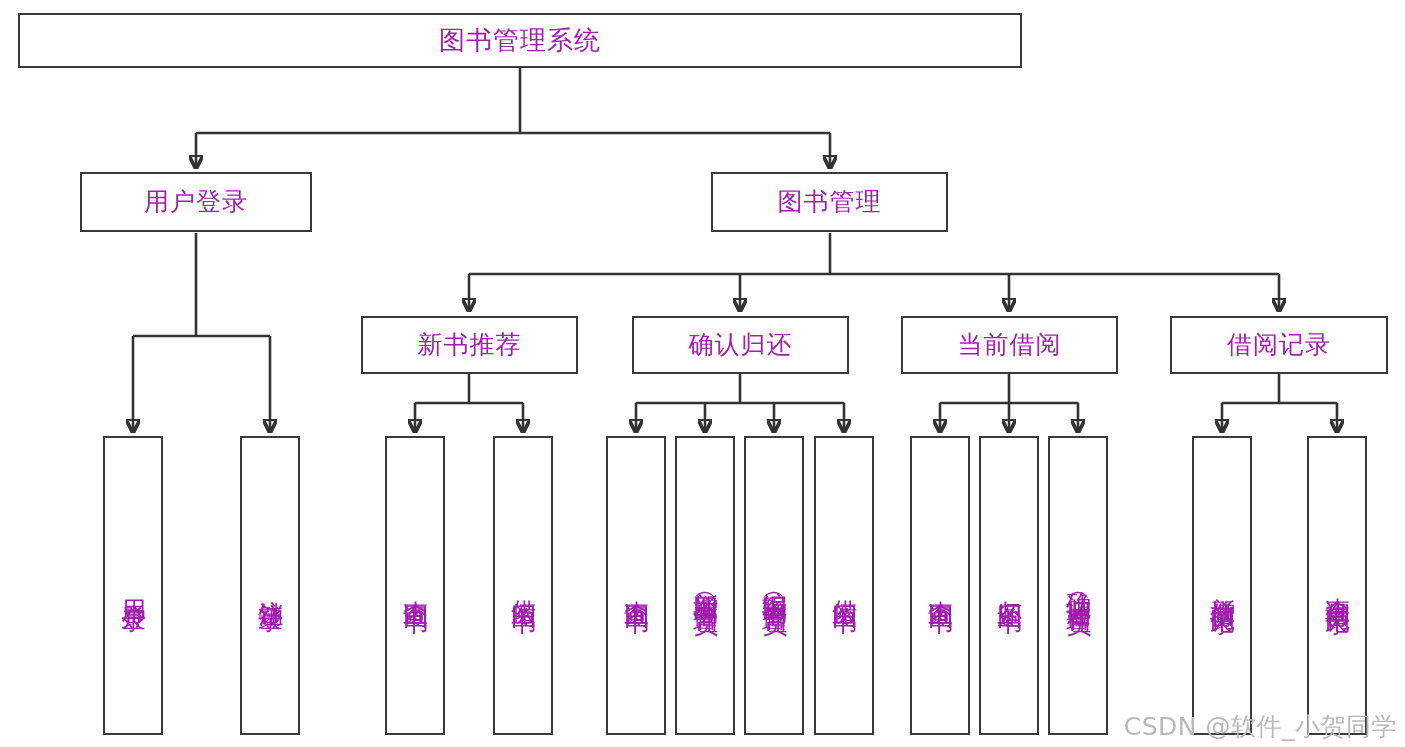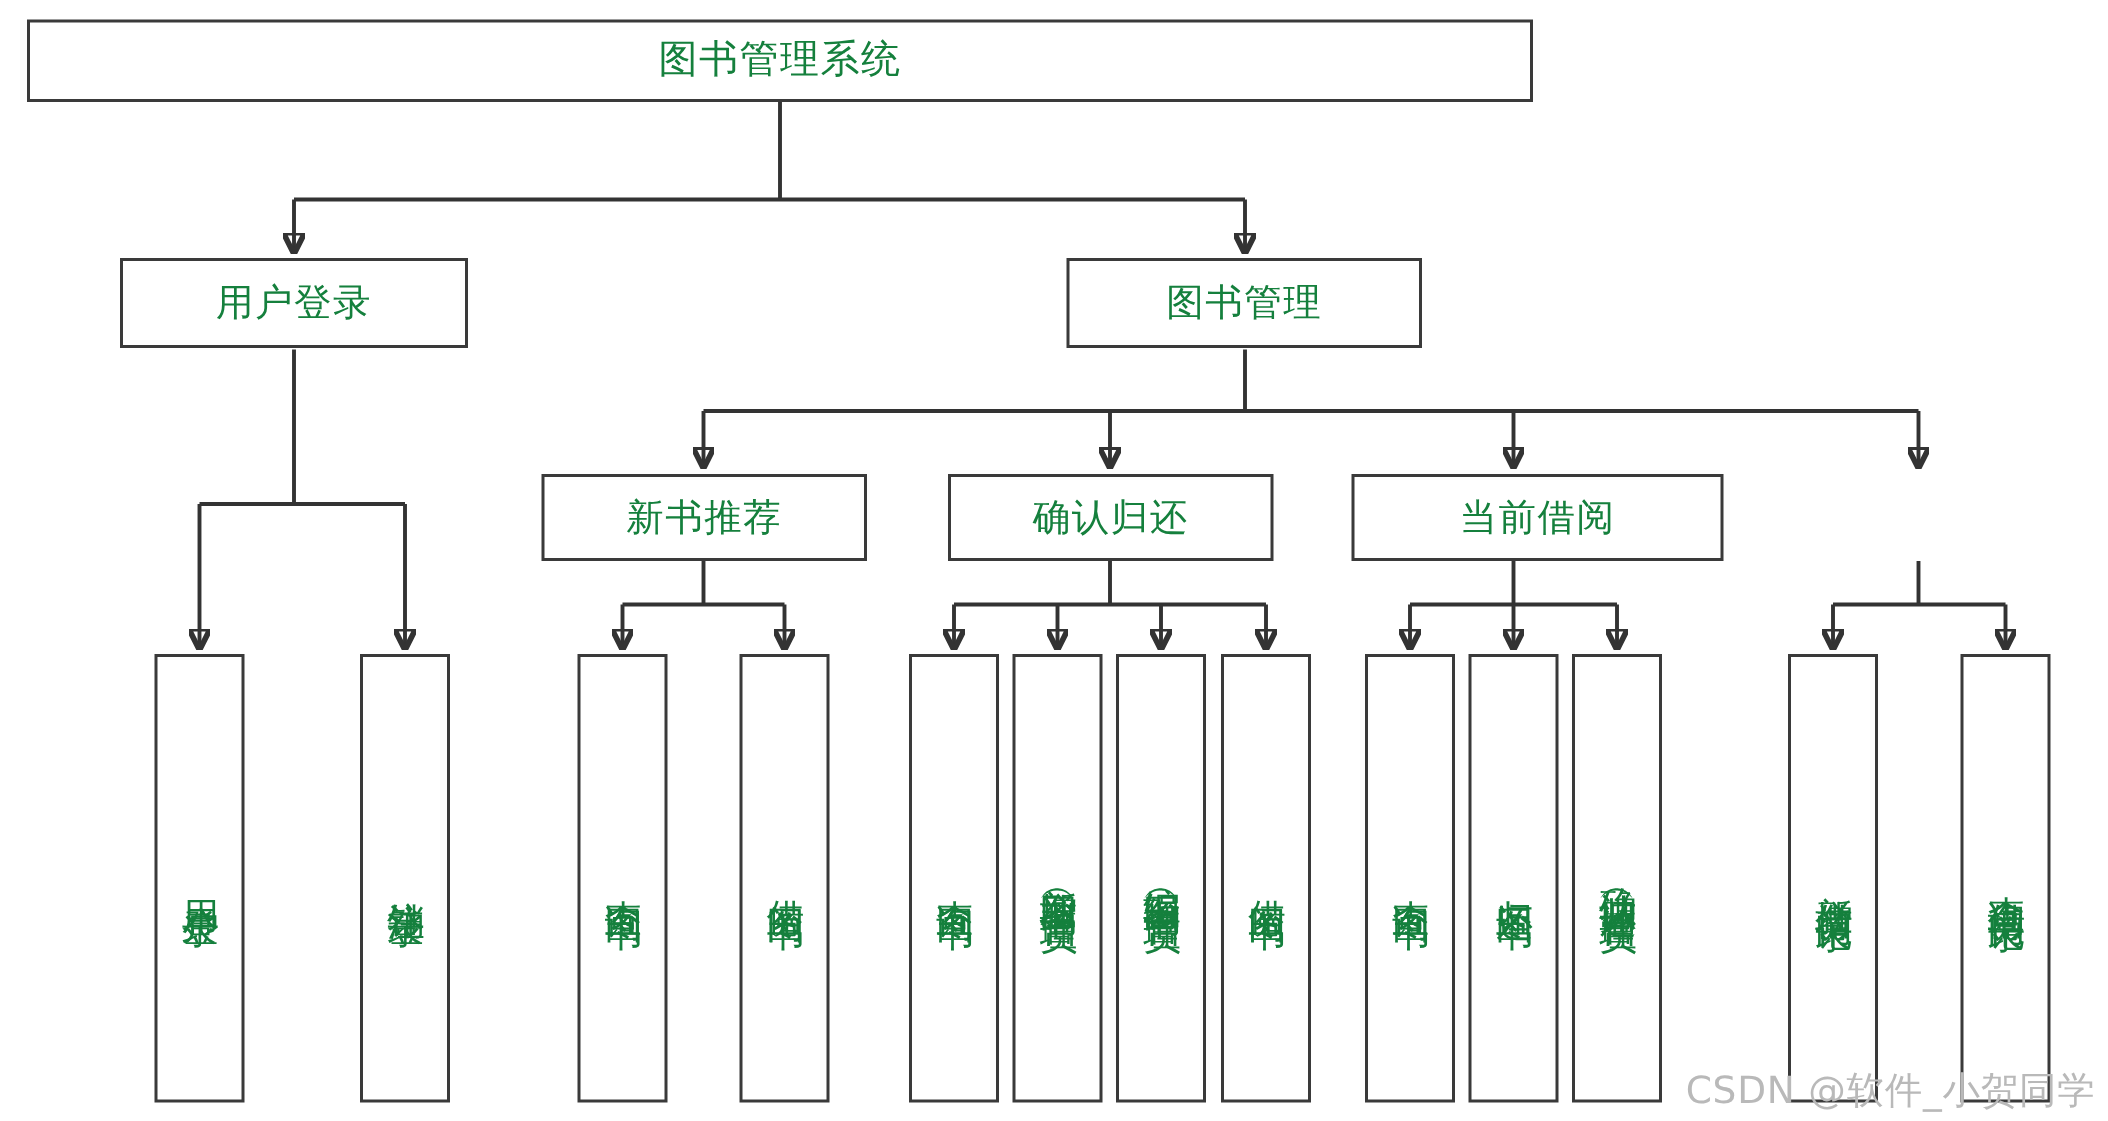--- a/index.html
+++ b/index.html
@@ -20,21 +20,21 @@
     overflow: hidden;
   }
   .node {
     position: absolute;
     box-sizing: border-box;
     border: 2.5px solid #3a3a3a;
     background: #ffffff;
     display: flex;
     align-items: center;
     justify-content: center;
-    color: #15803d;
+    color: #a21caf;
     line-height: 1.05;
     text-align: center;
   }
   .node.horiz {
     font-size: 25px;
     letter-spacing: 1px;
   }
   .node.vert {
     writing-mode: vertical-rl;
     text-orientation: upright;
@@ -128,22 +128,23 @@
   <div class="node horiz root" style="left:18px; top:13px; width:1004px; height:55px;">图书管理系统</div>
 
   <div class="node horiz" style="left:80px; top:172px; width:232px; height:60px;">用户登录</div>
 
   <div class="node horiz" style="left:711px; top:172px; width:237px; height:60px;">图书管理</div>
 
   <div class="node horiz" style="left:361px; top:316px; width:217px; height:58px;">新书推荐</div>
 
   <div class="node horiz" style="left:632px; top:316px; width:217px; height:58px;">确认归还</div>
 
-  <div class="node horiz" style="left:901px; top:316px; width:248px; height:58px;">当前借阅</div>
+  <div class="node horiz" style="left:901px; top:316px; width:217px; height:58px;">当前借阅</div>
 
+  <div class="node horiz" style="left:1170px; top:316px; width:218px; height:58px;">借阅记录</div>
 
   <div class="node vert" style="left:103px; top:436px; width:60px; height:299px;">用户登录</div>
 
   <div class="node vert" style="left:240px; top:436px; width:60px; height:299px;">注销登录</div>
 
   <div class="node vert" style="left:385px; top:436px; width:60px; height:299px;">查询图书</div>
 
   <div class="node vert" style="left:493px; top:436px; width:60px; height:299px;">借阅图书</div>
 
   <div class="node vert" style="left:606px; top:436px; width:60px; height:299px;">查询图书</div>

